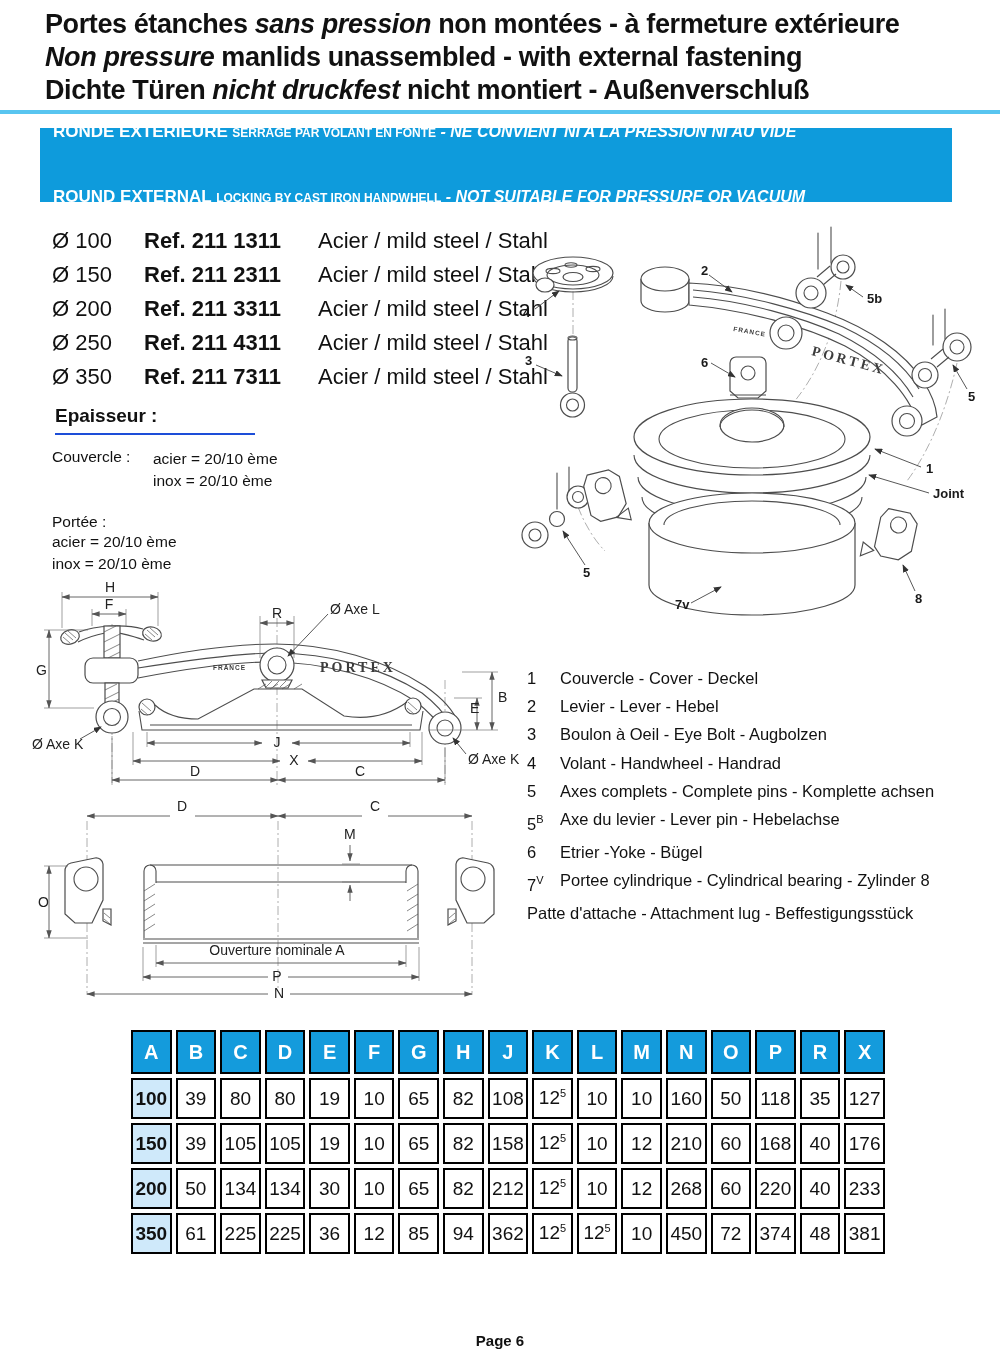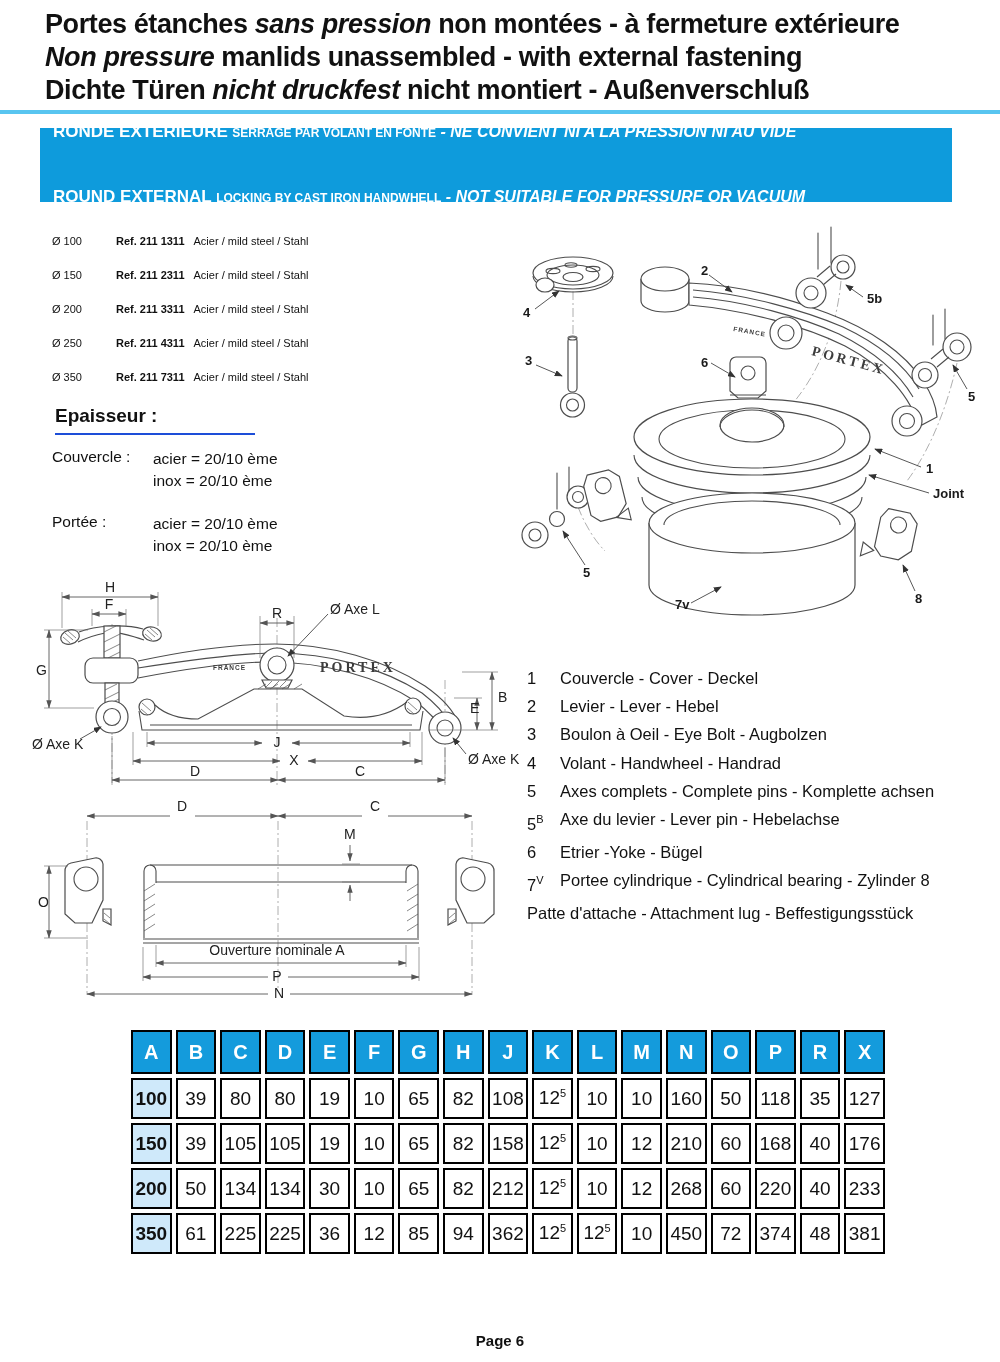--- a/index.html
+++ b/index.html
@@ -17,21 +17,21 @@
   
   .banner{position:absolute;left:40px;top:128px;width:912px;height:74px;background:#0e9bdc;color:#fff;
           display:flex;flex-direction:column;justify-content:center;padding-left:13px;box-sizing:border-box;gap:40px;}
   .banner-line{line-height:23px;white-space:nowrap;}
   .banner-line .lead{font-size:17px;font-weight:bold;}
   .banner-line .sub{font-size:12px;font-weight:bold;}
   .banner-line .emph{font-size:16px;font-weight:bold;font-style:italic;}
 
   
   .refs{position:absolute;left:52px;top:224px;}
-  .ref-row{display:flex;line-height:34px;font-size:11px;white-space:nowrap;}
+  .ref-row{display:flex;line-height:34px;font-size:22px;white-space:nowrap;gap:28px;}
   .ref-dia{width:64px;}
   .ref-num{font-weight:bold;margin-right:9px;}
 
   
   .ep-title{position:absolute;left:55px;top:405px;font-size:19px;font-weight:bold;
             width:200px;border-bottom:2px solid #1d4ed8;padding-bottom:6px;}
   .ep-row{position:absolute;left:52px;display:flex;font-size:15.5px;}
   .ep-label{width:101px;}
   .ep-vals div{line-height:22px;}
 
@@ -115,21 +115,21 @@
   </div>
 
   <div class="ep-title">Epaisseur :</div>
   <div class="ep-row" style="top:448px;">
     <span class="ep-label">Couvercle :</span>
     <span class="ep-vals">
         <div>acier = 20/10 ème</div>
         <div>inox = 20/10 ème</div>
       </span>
   </div>
-  <div class="ep-row" style="top:513px;">
+  <div class="ep-row" style="top:513px;flex-direction:column;">
     <span class="ep-label">Portée :</span>
     <span class="ep-vals">
         <div>acier = 20/10 ème</div>
         <div>inox = 20/10 ème</div>
       </span>
   </div>
 
   <svg style="left:505px;top:225px;" width="490" height="398" viewBox="0 0 490 398">
     <defs>
       <marker id="eArr" markerWidth="9" markerHeight="7" refX="8" refY="3.5" orient="auto">

